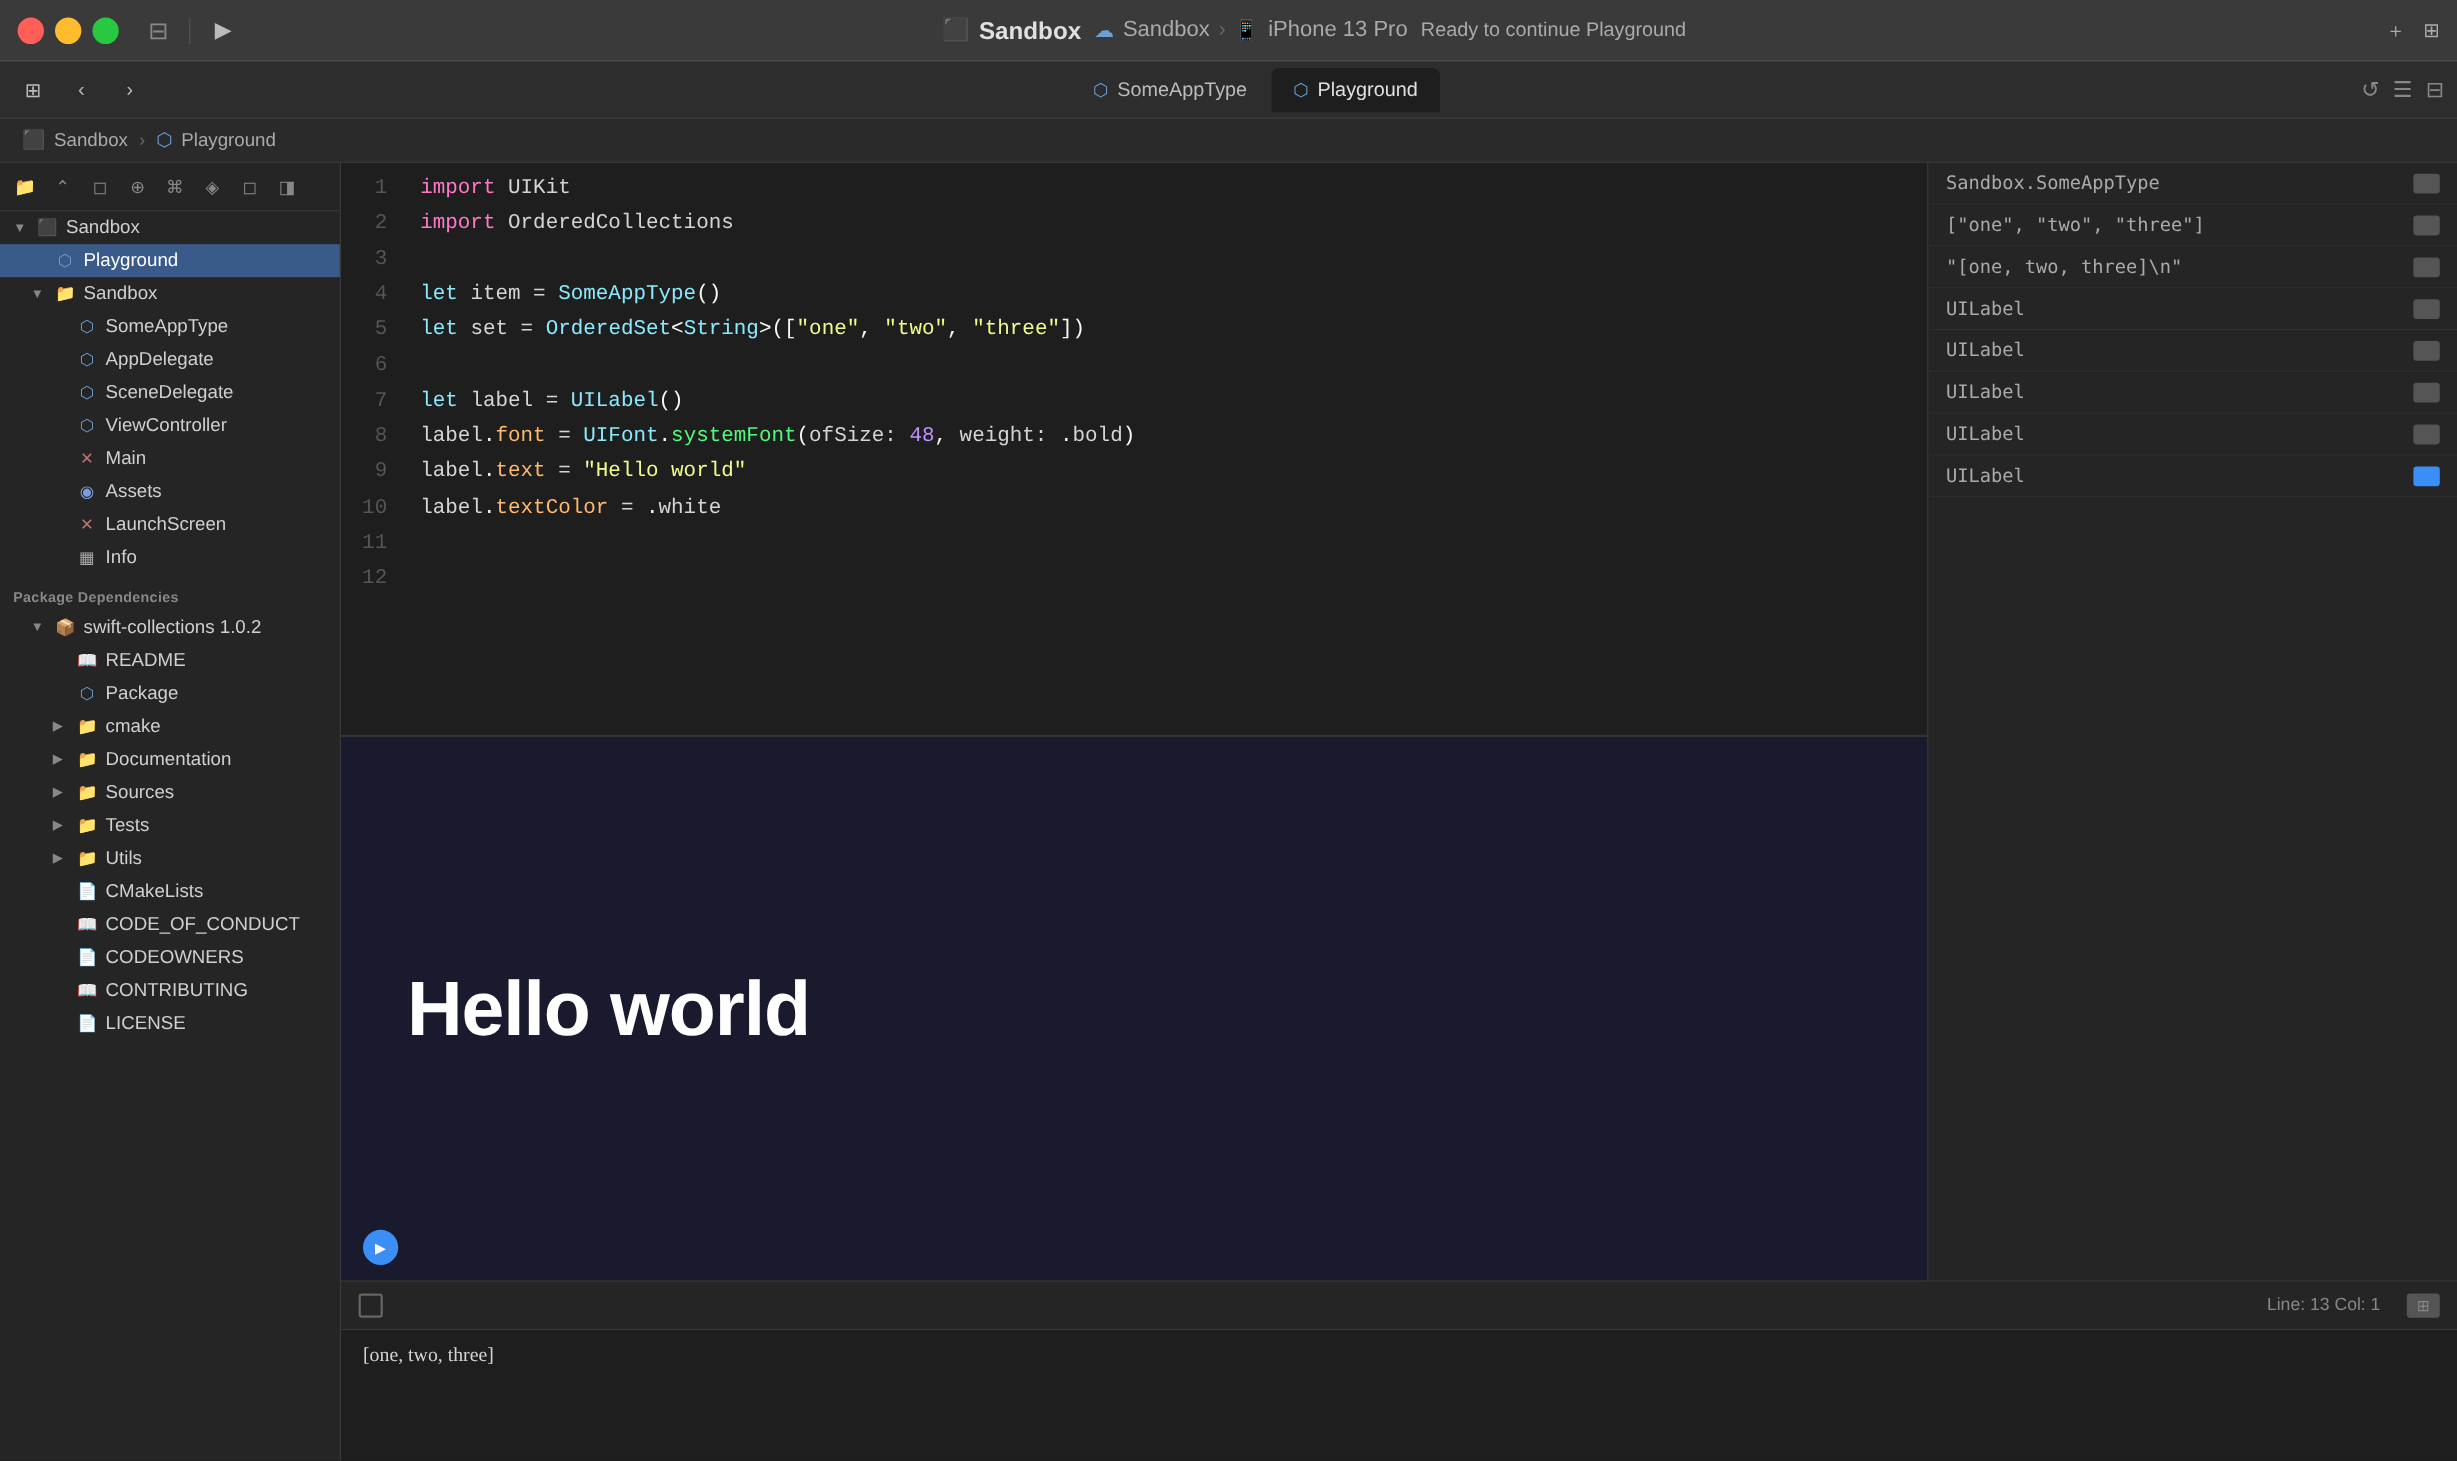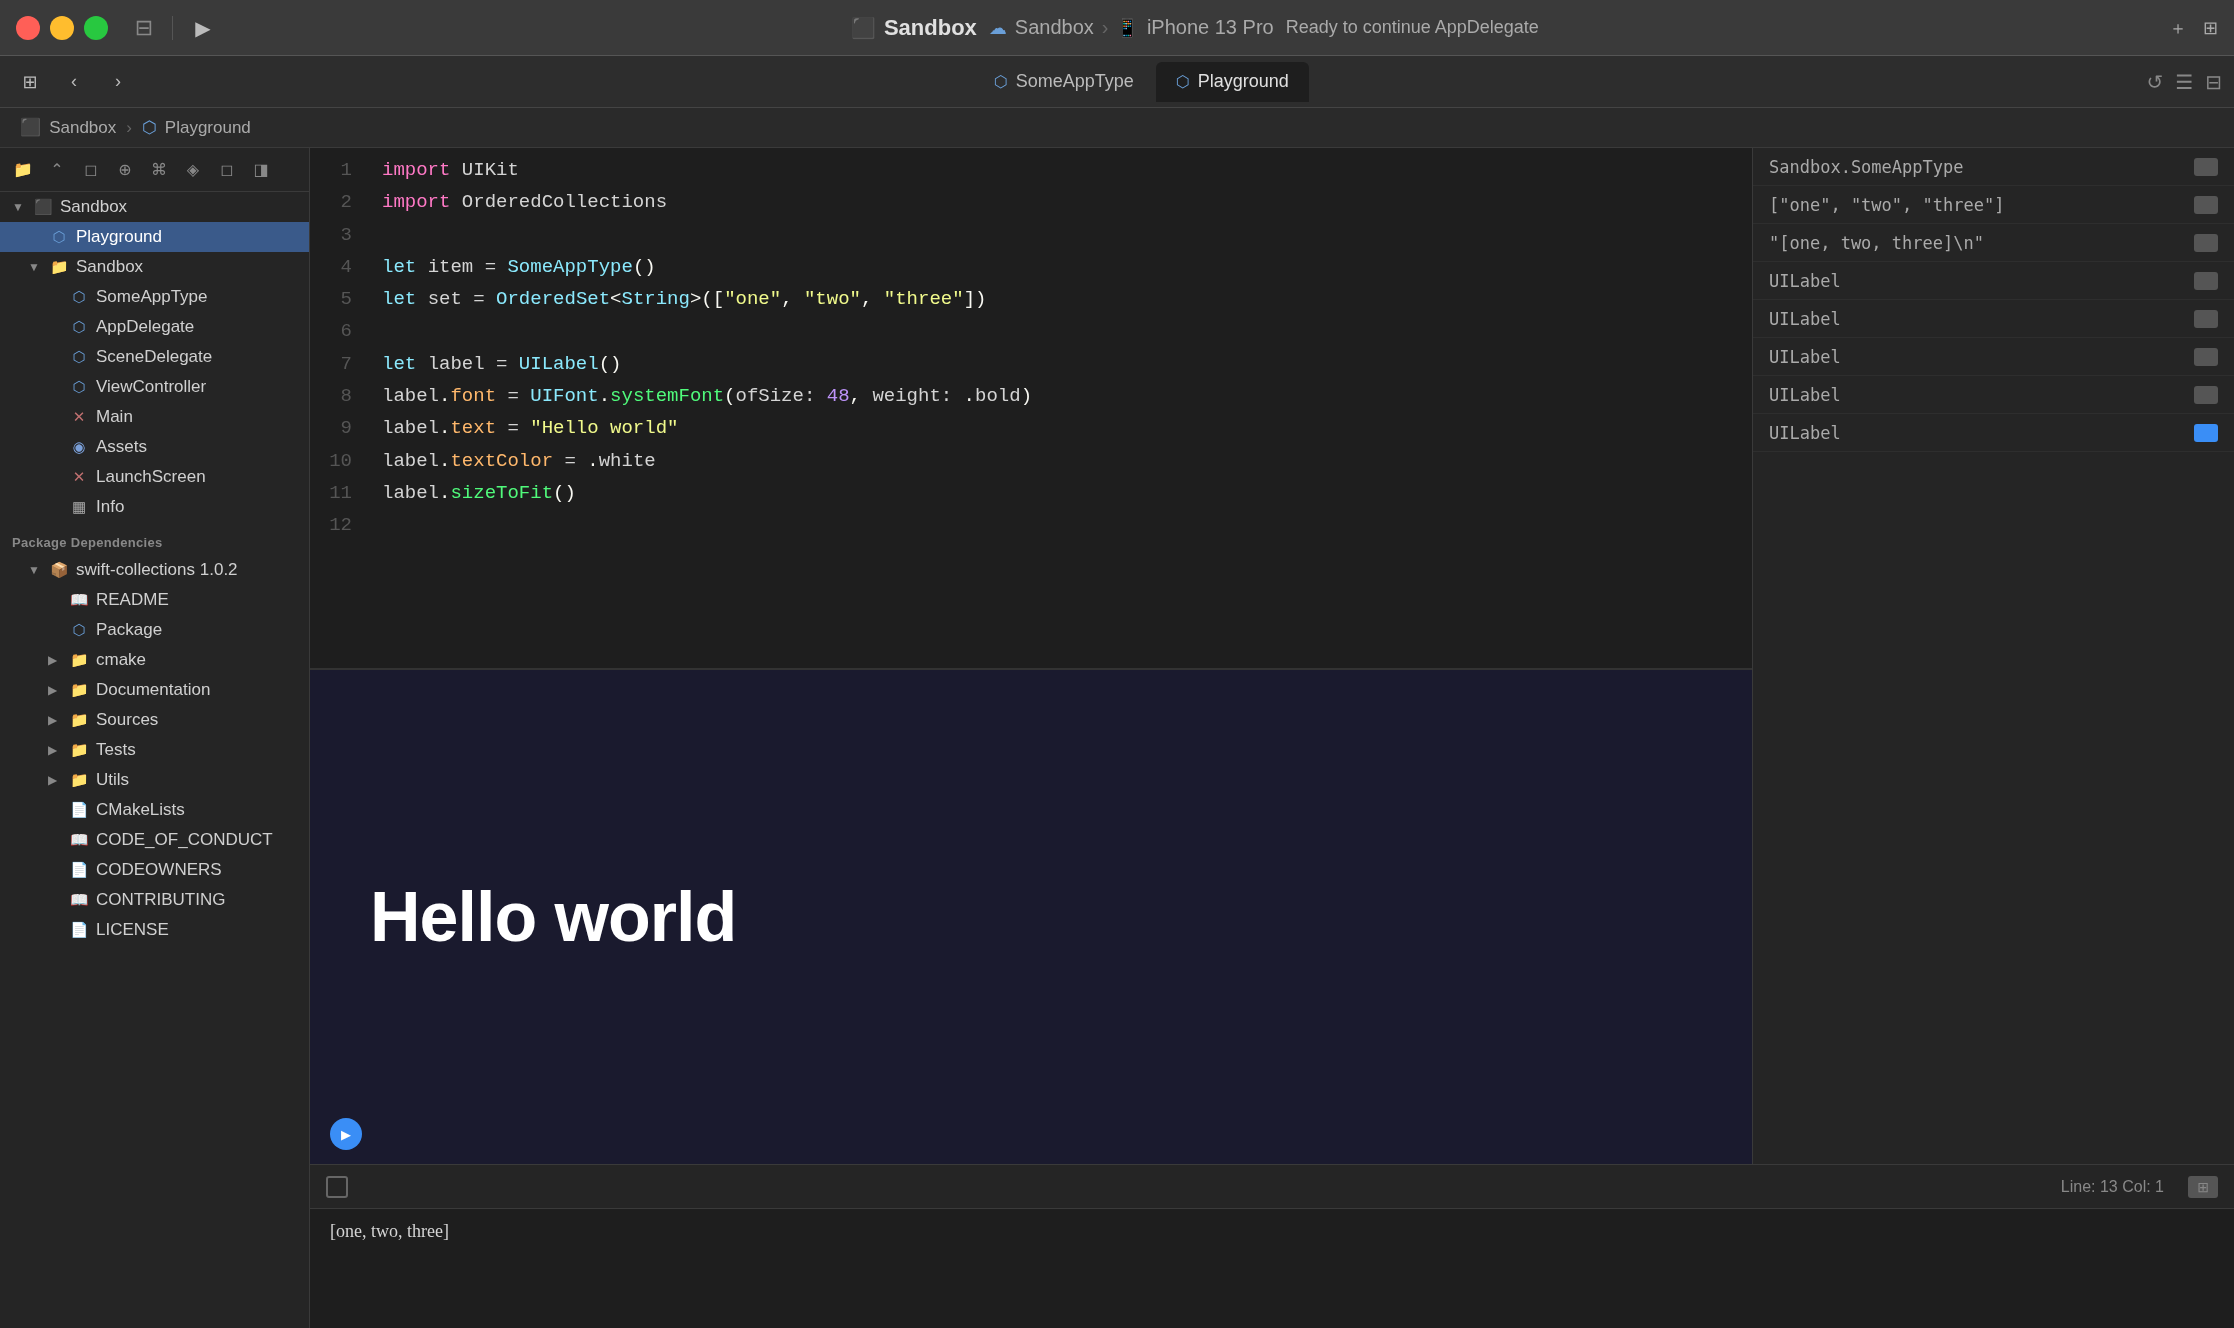--- a/index.html
+++ b/index.html
@@ -399,21 +399,21 @@
       <span style="color:#6a9fd8;font-size:20px;">⬛</span>
       <span class="title-bar-app">Sandbox</span>
     </div>
     <div class="title-bar-breadcrumb">
       <span style="color:#6a9fd8;font-size:18px;">☁</span>
       <span>Sandbox</span>
       <span class="title-bar-chevron">›</span>
       <span style="color:#aaa;font-size:18px;">📱</span>
       <span>iPhone 13 Pro</span>
     </div>
-    <div class="ready-badge">Ready to continue AppDelegate</div>
+    <div class="ready-badge">Ready to continue Playground</div>
   </div>
   <div class="title-bar-right">
     <span style="cursor:pointer;">＋</span>
     <span style="cursor:pointer;">⊞</span>
   </div>
 </div>
 
 <div class="toolbar">
   <div class="toolbar-left">
     <div class="toolbar-btn">⊞</div>
@@ -640,21 +640,20 @@
               <div class="code-line"><span class="kw">import</span> <span style="color:#d4d4d4;">UIKit</span></div>
               <div class="code-line"><span class="kw">import</span> <span style="color:#d4d4d4;">OrderedCollections</span></div>
               <div class="code-line">&nbsp;</div>
               <div class="code-line"><span class="kw2">let</span> <span style="color:#d4d4d4;">item</span> <span style="color:#d4d4d4;">=</span> <span class="cls">SomeAppType</span><span class="pn">()</span></div>
               <div class="code-line"><span class="kw2">let</span> <span style="color:#d4d4d4;">set</span> <span style="color:#d4d4d4;">=</span> <span class="cls">OrderedSet</span><span class="pn">&lt;</span><span class="cls">String</span><span class="pn">&gt;([</span><span class="str">"one"</span><span class="pn">,</span> <span class="str">"two"</span><span class="pn">,</span> <span class="str">"three"</span><span class="pn">])</span></div>
               <div class="code-line">&nbsp;</div>
               <div class="code-line"><span class="kw2">let</span> <span style="color:#d4d4d4;">label</span> <span style="color:#d4d4d4;">=</span> <span class="cls">UILabel</span><span class="pn">()</span></div>
               <div class="code-line"><span style="color:#d4d4d4;">label</span><span class="pn">.</span><span class="prop">font</span> <span style="color:#d4d4d4;">=</span> <span class="cls">UIFont</span><span class="pn">.</span><span class="fn">systemFont</span><span class="pn">(</span><span style="color:#d4d4d4;">ofSize:</span> <span class="num">48</span><span class="pn">,</span> <span style="color:#d4d4d4;">weight:</span> <span class="pn">.</span><span style="color:#d4d4d4;">bold</span><span class="pn">)</span></div>
               <div class="code-line"><span style="color:#d4d4d4;">label</span><span class="pn">.</span><span class="prop">text</span> <span style="color:#d4d4d4;">=</span> <span class="str">"Hello world"</span></div>
               <div class="code-line"><span style="color:#d4d4d4;">label</span><span class="pn">.</span><span class="prop">textColor</span> <span style="color:#d4d4d4;">=</span> <span class="pn">.</span><span style="color:#d4d4d4;">white</span></div>
-              <div class="code-line"><span style="color:#d4d4d4;">label</span><span class="pn">.</span><span class="fn">sizeToFit</span><span class="pn">()</span></div>
             </div>
           </div>
         </div>
 
         <div class="preview-section">
           <div class="hello-world-text">Hello world</div>
           <div class="play-button">▶</div>
         </div>
 
       </div>

